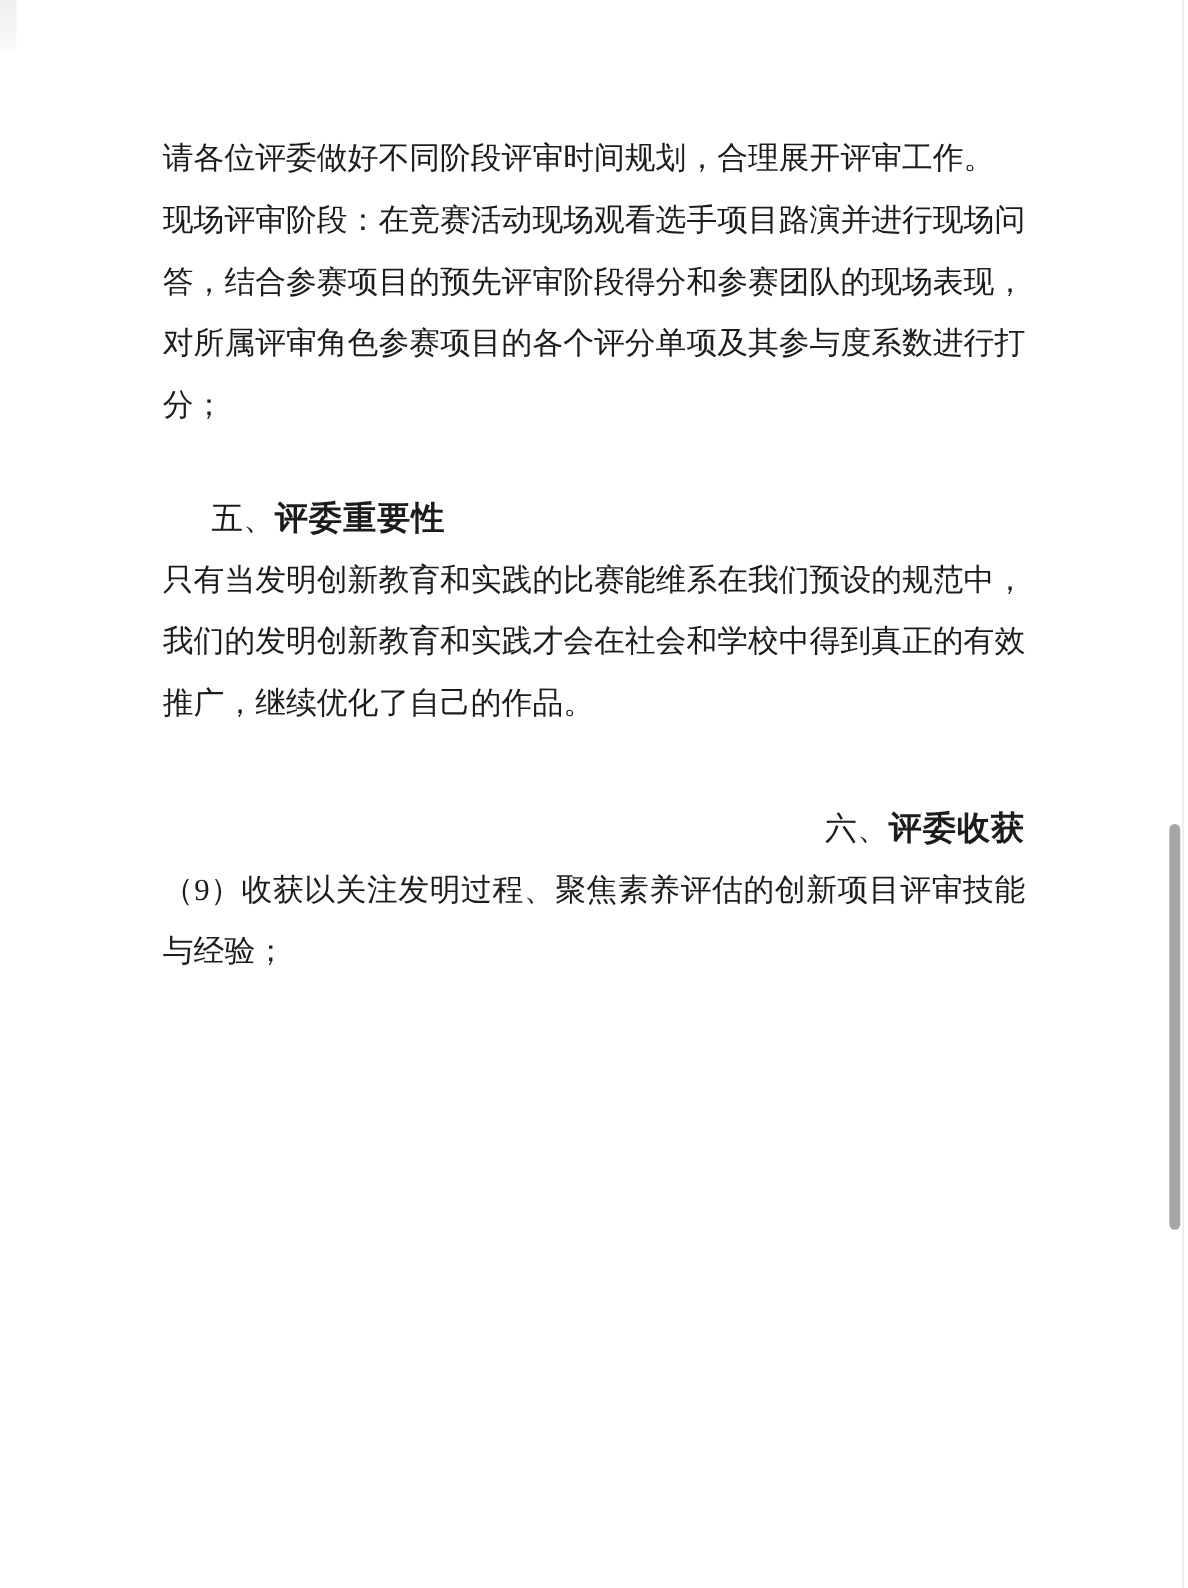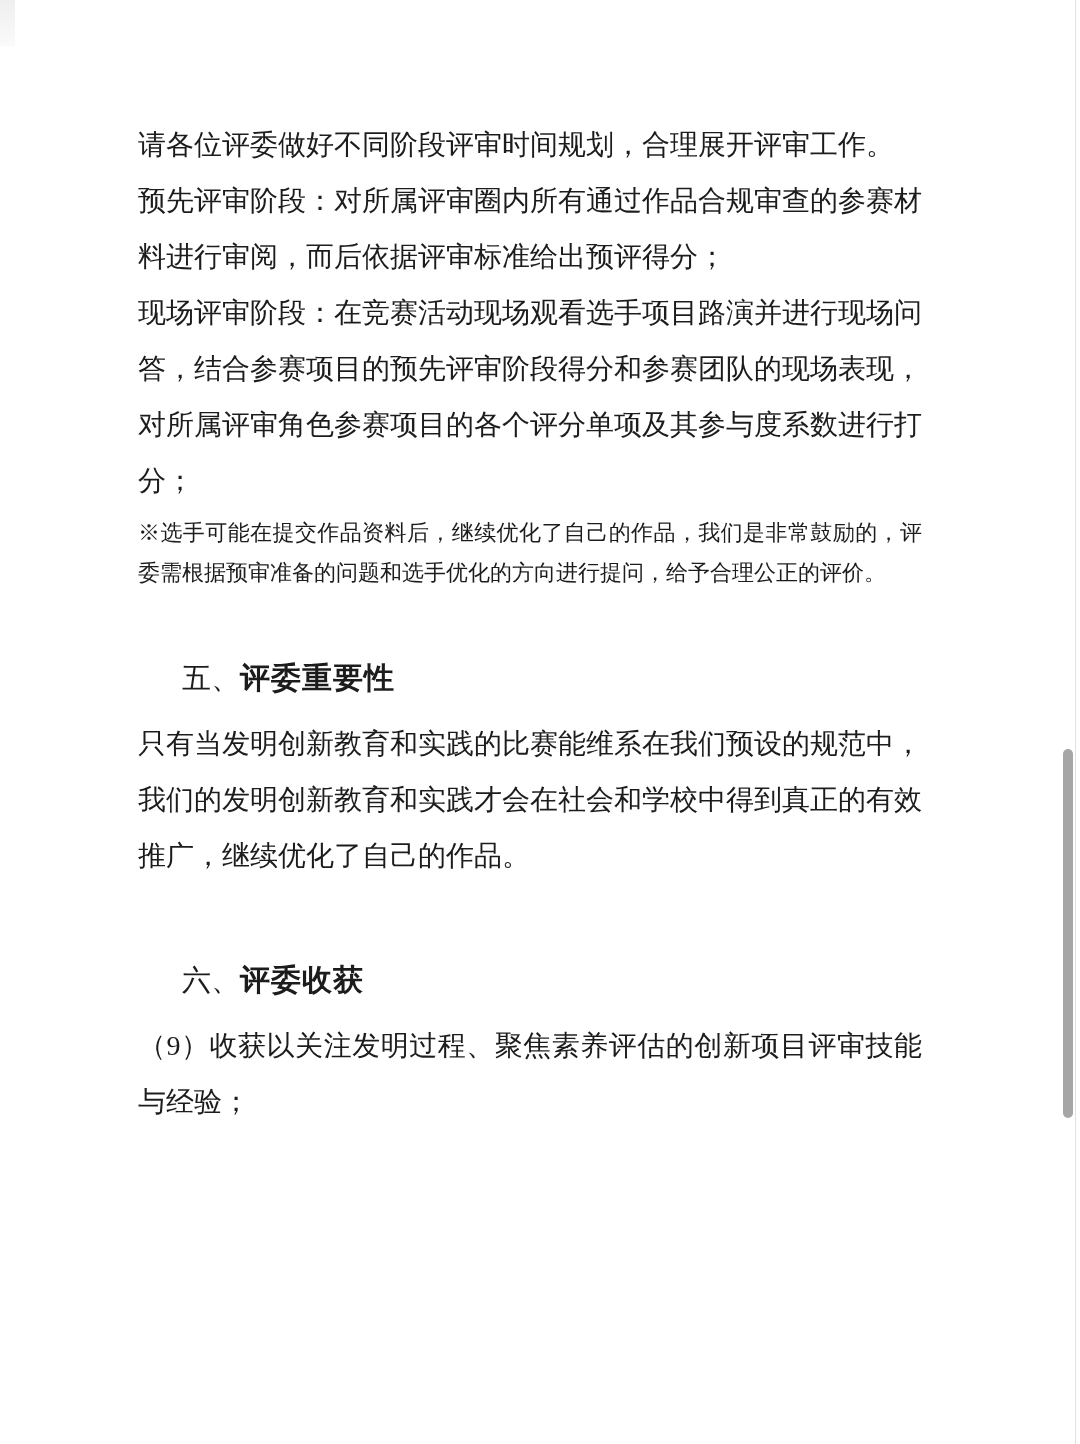--- a/index.html
+++ b/index.html
@@ -20,48 +20,48 @@
   
   .corner-artifact {
     position: absolute;
     left: 0; top: 0;
     width: 15px; height: 46px;
     background: linear-gradient(#efefef, #fafafa);
   }
   
   .content {
     position: absolute;
-    left: 138px;
+    left: 148px;
     top: 117px;
     width: 784px;
     color: #1c1c1c;
   }
   .para {
     font-size: 28px;
     line-height: 56px;
     text-align: justify;
     margin: 0;
     letter-spacing: 0;
   }
   .note {
     font-size: 22px;
     line-height: 40px;
     text-align: justify;
     margin: 4px 0 0 0;
     color: #1c1c1c;
   }
   .heading {
     margin: 0;
-    line-height: 75px;
+    line-height: 56px;
     padding-left: 44px;
     font-size: 29px;
     font-weight: 400;
   }
   .heading.importance { margin-top: 47px; }
-  .heading.gains      { margin-top: 58px; }
+  .heading.gains      { margin-top: 58px; text-align: right; }
   .heading .numeral {
     font-family: "Liberation Serif", "DejaVu Serif", serif;
     font-weight: 400;
     font-size: 29px;
   }
   .heading .title {
     font-family: "Liberation Sans", "DejaVu Sans", sans-serif;
     font-weight: 700;
     font-size: 30px;
     letter-spacing: 1px;
@@ -97,25 +97,23 @@
 <body>
 
 <div class="page">
 
   <div class="corner-artifact"></div>
 
   <div class="content">
 
     <p class="para">请各位评委做好不同阶段评审时间规划，合理展开评审工作。</p>
 
-    <p class="para">预先评审阶段：对所属评审圈内所有通过作品合规审查的参赛材料进行审阅，而后依据评审标准给出预评得分；</p>
 
     <p class="para">现场评审阶段：在竞赛活动现场观看选手项目路演并进行现场问答，结合参赛项目的预先评审阶段得分和参赛团队的现场表现，对所属评审角色参赛项目的各个评分单项及其参与度系数进行打分；</p>
 
-    <p class="note">※选手可能在提交作品资料后，继续优化了自己的作品，我们是非常鼓励的，评委需根据预审准备的问题和选手优化的方向进行提问，给予合理公正的评价。</p>
 
     <h2 class="heading importance">
       <span class="numeral">五、</span><span class="title">评委重要性</span>
     </h2>
 
 
     <p class="para">只有当发明创新教育和实践的比赛能维系在我们预设的规范中，我们的发明创新教育和实践才会在社会和学校中得到真正的有效推广，继续优化了自己的作品。</p>
 
     <h2 class="heading gains">
       <span class="numeral">六、</span><span class="title">评委收获</span>

